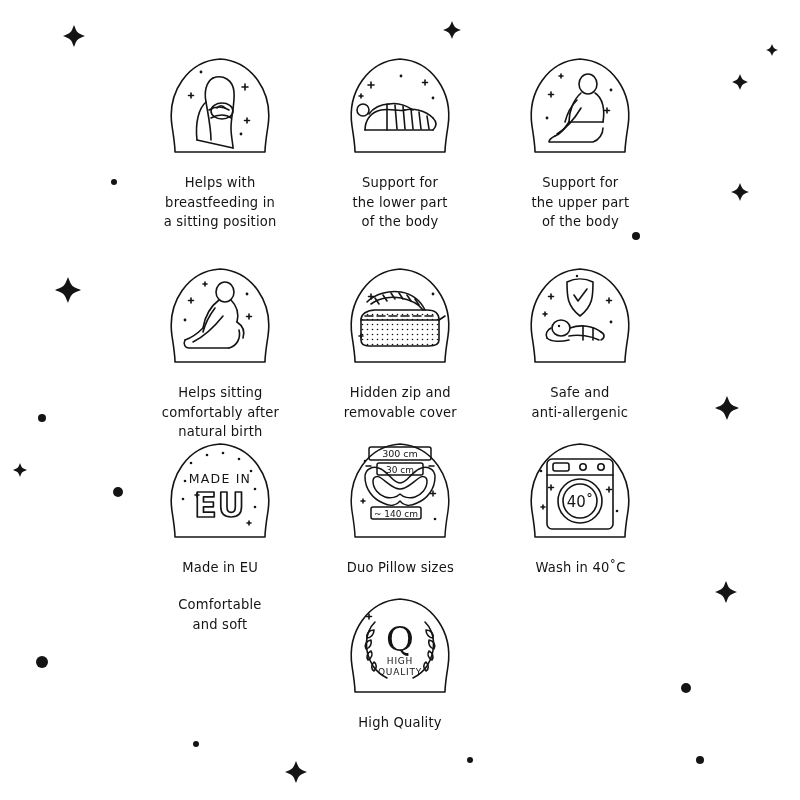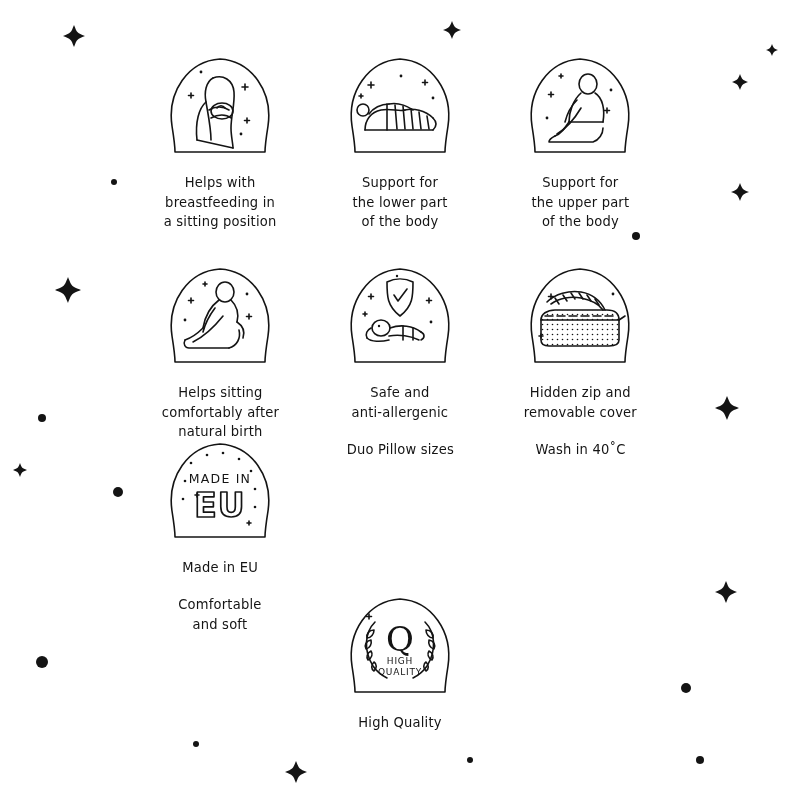--- a/index.html
+++ b/index.html
@@ -198,20 +198,47 @@
       </svg>
     </div>
     <div class="caption">Helps sitting
 comfortably after
 natural birth</div>
   </div>
 
   <div class="cell">
     <div class="badge">
       <svg viewBox="0 0 118 118">
+        <defs>
+          <pattern id="dots6" width="5" height="5" patternUnits="userSpaceOnUse">
+            <circle cx="1.5" cy="1.5" r="0.8" fill="#141414"></circle>
+          </pattern>
+        </defs>
+        <g fill="none" stroke="#141414" stroke-width="1.6" stroke-linecap="round" stroke-linejoin="round">
+          <path d="M11 78 C6 44 27 13 59 11 C91 13 112 44 107 78 C104 97 104 101 104 104 L14 104 C14 101 14 97 11 78 Z"></path>
+          <path d="M20 62 C20 56 26 52 34 52 L86 52 C94 52 98 56 98 62 L98 82 C98 86 94 88 88 88 L28 88 C22 88 20 86 20 82 Z" fill="url(#dots6)"></path>
+          <path d="M20 62 L98 62"></path>
+          <path d="M26 44 C34 36 48 32 60 34 C72 36 80 44 84 52"></path>
+          <path d="M30 46 C38 40 50 38 60 40 C70 42 78 46 82 52"></path>
+          <path d="M34 40 l4 6 M42 37 l4 6 M50 35 l4 6 M58 35 l4 6 M66 37 l4 6 M74 41 l4 6"></path>
+          <path d="M24 58 l8 0 M36 58 l8 0 M48 58 l8 0 M60 58 l8 0 M72 58 l8 0 M84 58 l8 0"></path>
+          <path d="M98 62 l6 -4"></path>
+          <path d="M30 36 l0 5 M27.5 38.5 l5 0"></path>
+          <path d="M20 76 l0 4 M18 78 l4 0"></path>
+          <circle cx="92" cy="36" r="1.4" fill="#141414" stroke="none"></circle>
+        </g>
+      </svg>
+    </div>
+    <div class="caption">Hidden zip and
+removable cover</div>
+  </div>
+
+  <div class="cell">
+    <div class="badge">
+      <svg viewBox="0 0 118 118">
         <g fill="none" stroke="#141414" stroke-width="1.6" stroke-linecap="round" stroke-linejoin="round">
           <path d="M11 78 C6 44 27 13 59 11 C91 13 112 44 107 78 C104 97 104 101 104 104 L14 104 C14 101 14 97 11 78 Z"></path>
           <path d="M46 24 C54 20 64 20 72 24 C72 38 72 48 59 58 C46 48 46 38 46 24 Z"></path>
           <path d="M53 37 l4 6 l9 -12"></path>
           <ellipse cx="40" cy="70" rx="9" ry="8"></ellipse>
           <path d="M30 70 C26 72 24 76 26 80"></path>
           <path d="M49 70 C60 66 72 68 80 74"></path>
           <path d="M48 78 C58 76 70 78 78 82"></path>
           <path d="M26 80 C30 84 40 84 48 82"></path>
           <path d="M80 74 C84 76 84 80 80 82"></path>
@@ -226,47 +253,20 @@
         </g>
       </svg>
     </div>
     <div class="caption">Safe and
 anti-allergenic</div>
   </div>
 
   <div class="cell">
     <div class="badge">
       <svg viewBox="0 0 118 118">
-        <defs>
-          <pattern id="dots6" width="5" height="5" patternUnits="userSpaceOnUse">
-            <circle cx="1.5" cy="1.5" r="0.8" fill="#141414"></circle>
-          </pattern>
-        </defs>
-        <g fill="none" stroke="#141414" stroke-width="1.6" stroke-linecap="round" stroke-linejoin="round">
-          <path d="M11 78 C6 44 27 13 59 11 C91 13 112 44 107 78 C104 97 104 101 104 104 L14 104 C14 101 14 97 11 78 Z"></path>
-          <path d="M20 62 C20 56 26 52 34 52 L86 52 C94 52 98 56 98 62 L98 82 C98 86 94 88 88 88 L28 88 C22 88 20 86 20 82 Z" fill="url(#dots6)"></path>
-          <path d="M20 62 L98 62"></path>
-          <path d="M26 44 C34 36 48 32 60 34 C72 36 80 44 84 52"></path>
-          <path d="M30 46 C38 40 50 38 60 40 C70 42 78 46 82 52"></path>
-          <path d="M34 40 l4 6 M42 37 l4 6 M50 35 l4 6 M58 35 l4 6 M66 37 l4 6 M74 41 l4 6"></path>
-          <path d="M24 58 l8 0 M36 58 l8 0 M48 58 l8 0 M60 58 l8 0 M72 58 l8 0 M84 58 l8 0"></path>
-          <path d="M98 62 l6 -4"></path>
-          <path d="M30 36 l0 5 M27.5 38.5 l5 0"></path>
-          <path d="M20 76 l0 4 M18 78 l4 0"></path>
-          <circle cx="92" cy="36" r="1.4" fill="#141414" stroke="none"></circle>
-        </g>
-      </svg>
-    </div>
-    <div class="caption">Hidden zip and
-removable cover</div>
-  </div>
-
-  <div class="cell">
-    <div class="badge">
-      <svg viewBox="0 0 118 118">
         <g fill="none" stroke="#141414" stroke-width="1.6" stroke-linecap="round" stroke-linejoin="round">
           <path d="M11 78 C6 44 27 13 59 11 C91 13 112 44 107 78 C104 97 104 101 104 104 L14 104 C14 101 14 97 11 78 Z"></path>
           <text x="59" y="50" text-anchor="middle" font-family="DejaVu Sans, sans-serif" font-size="12.5" letter-spacing="1.2" fill="#141414" stroke="none">MADE IN</text>
           <text x="59" y="84" text-anchor="middle" font-family="DejaVu Sans, sans-serif" font-size="33" font-weight="bold" letter-spacing="1" fill="none" stroke="#141414" stroke-width="1.7">EU</text>
           <circle cx="30" cy="30" r="1.3" fill="#141414" stroke="none"></circle>
           <circle cx="46" cy="22" r="1.3" fill="#141414" stroke="none"></circle>
           <circle cx="62" cy="20" r="1.3" fill="#141414" stroke="none"></circle>
           <circle cx="78" cy="26" r="1.3" fill="#141414" stroke="none"></circle>
           <circle cx="90" cy="38" r="1.3" fill="#141414" stroke="none"></circle>
           <circle cx="94" cy="56" r="1.3" fill="#141414" stroke="none"></circle>
@@ -275,24 +275,64 @@
           <circle cx="94" cy="74" r="1.3" fill="#141414" stroke="none"></circle>
           <path d="M36 60 l0 4 M34 62 l4 0"></path>
           <path d="M88 88 l0 4 M86 90 l4 0"></path>
         </g>
       </svg>
     </div>
     <div class="caption">Made in EU</div>
   </div>
 
   <div class="cell">
+    <div class="badge">
+      <svg viewBox="0 0 118 118">
+        <g fill="none" stroke="#141414" stroke-width="1.5" stroke-linecap="round" stroke-linejoin="round">
+          <path d="M11 78 C6 44 27 13 59 11 C91 13 112 44 107 78 C104 97 104 101 104 104 L14 104 C14 101 14 97 11 78 Z"></path>
+          <rect x="28" y="14" width="62" height="13" rx="2"></rect>
+          <text x="59" y="24" text-anchor="middle" font-family="DejaVu Sans, sans-serif" font-size="9.5" fill="#141414" stroke="none">300 cm</text>
+          <rect x="36" y="30" width="46" height="12" rx="2"></rect>
+          <text x="59" y="39.5" text-anchor="middle" font-family="DejaVu Sans, sans-serif" font-size="9" fill="#141414" stroke="none">30 cm</text>
+          <path d="M24 44 C24 36 32 32 40 36 C48 40 52 50 59 50 C66 50 70 40 78 36 C86 32 94 36 94 44 C94 56 86 66 76 70 C68 74 62 72 59 68 C56 72 50 74 42 70 C32 66 24 56 24 44 Z"></path>
+          <path d="M32 48 C32 44 36 42 40 45 C46 49 52 56 59 56 C66 56 72 49 78 45 C82 42 86 44 86 48 C86 56 80 62 74 64 C68 66 62 64 59 61 C56 64 50 66 44 64 C38 62 32 56 32 48 Z"></path>
+          <rect x="30" y="74" width="50" height="12" rx="2"></rect>
+          <text x="55" y="83.5" text-anchor="middle" font-family="DejaVu Sans, sans-serif" font-size="9" fill="#141414" stroke="none">~ 140 cm</text>
+          <path d="M30 33 l-5 0 M88 33 l5 0"></path>
+          <path d="M92 58 l0 5 M89.5 60.5 l5 0"></path>
+          <path d="M22 66 l0 4 M20 68 l4 0"></path>
+          <circle cx="94" cy="86" r="1.3" fill="#141414" stroke="none"></circle>
+          <circle cx="24" cy="28" r="1.3" fill="#141414" stroke="none"></circle>
+        </g>
+      </svg>
+    </div>
     <div class="caption">Duo Pillow sizes</div>
   </div>
 
   <div class="cell">
+    <div class="badge">
+      <svg viewBox="0 0 118 118">
+        <g fill="none" stroke="#141414" stroke-width="1.6" stroke-linecap="round" stroke-linejoin="round">
+          <path d="M11 78 C6 44 27 13 59 11 C91 13 112 44 107 78 C104 97 104 101 104 104 L14 104 C14 101 14 97 11 78 Z"></path>
+          <rect x="26" y="26" width="66" height="70" rx="5"></rect>
+          <path d="M26 42 L92 42"></path>
+          <rect x="32" y="30" width="16" height="8" rx="2"></rect>
+          <circle cx="62" cy="34" r="3.2"></circle>
+          <circle cx="80" cy="34" r="3.2"></circle>
+          <circle cx="59" cy="68" r="22"></circle>
+          <circle cx="59" cy="68" r="17"></circle>
+          <text x="59" y="74" text-anchor="middle" font-family="DejaVu Sans, sans-serif" font-size="15" fill="#141414" stroke="none">40˚</text>
+          <path d="M30 52 l0 5 M27.5 54.5 l5 0"></path>
+          <path d="M88 54 l0 5 M85.5 56.5 l5 0"></path>
+          <path d="M22 72 l0 4 M20 74 l4 0"></path>
+          <circle cx="96" cy="78" r="1.3" fill="#141414" stroke="none"></circle>
+          <circle cx="20" cy="38" r="1.3" fill="#141414" stroke="none"></circle>
+        </g>
+      </svg>
+    </div>
     <div class="caption">Wash in 40˚C</div>
   </div>
 
 
   <div class="cell">
     <div class="caption">Comfortable
 and soft</div>
   </div>
 
   <div class="cell">

